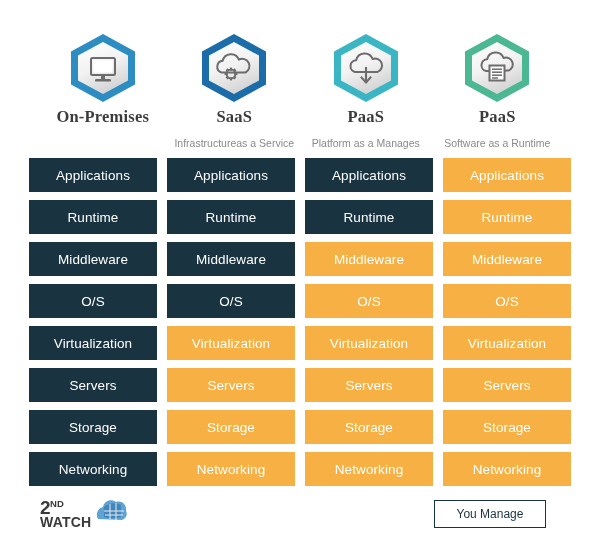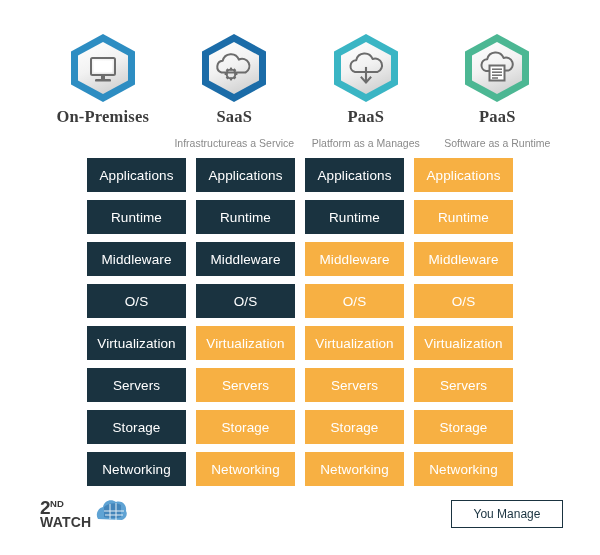--- a/index.html
+++ b/index.html
@@ -61,21 +61,21 @@
     text-align: center;
     white-space: nowrap;
     line-height: 1.1;
   }
   .col-sub.empty {
     height: 12px;
   }
 
   
   .grid {
-    width: 426px;
+    width: 542px;
     margin: 0 auto;
     margin-top: 8px;
     display: flex;
     flex-direction: column;
     gap: 8px;
   }
   .grid-row {
     display: flex;
     gap: 10px;
   }
@@ -101,21 +101,21 @@
   
   .footer {
     position: absolute;
     left: 0;
     right: 0;
     bottom: 18px;
     height: 46px;
     display: flex;
     align-items: center;
     justify-content: space-between;
-    padding: 0 37px 0 40px;
+    padding: 0 54px 0 40px;
     box-sizing: border-box;
   }
   .logo {
     display: flex;
     align-items: center;
     gap: 2px;
   }
   .logo-text {
     display: flex;
     flex-direction: column;

